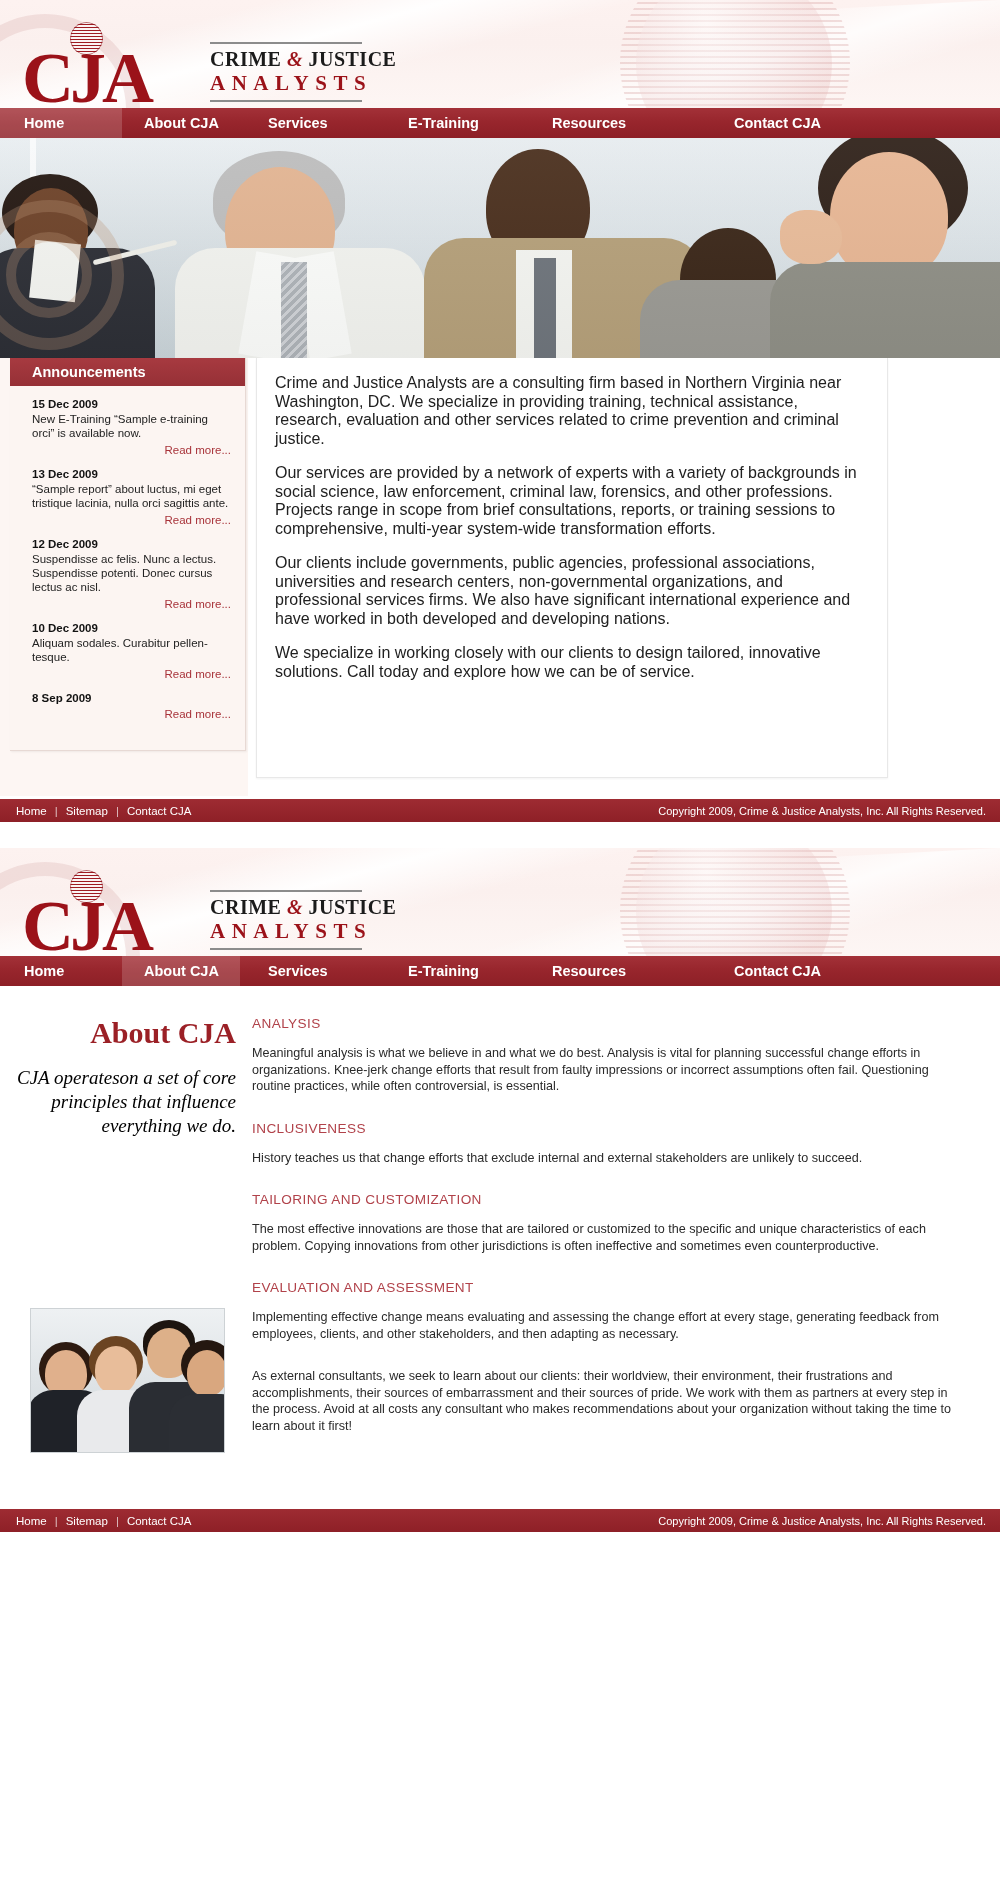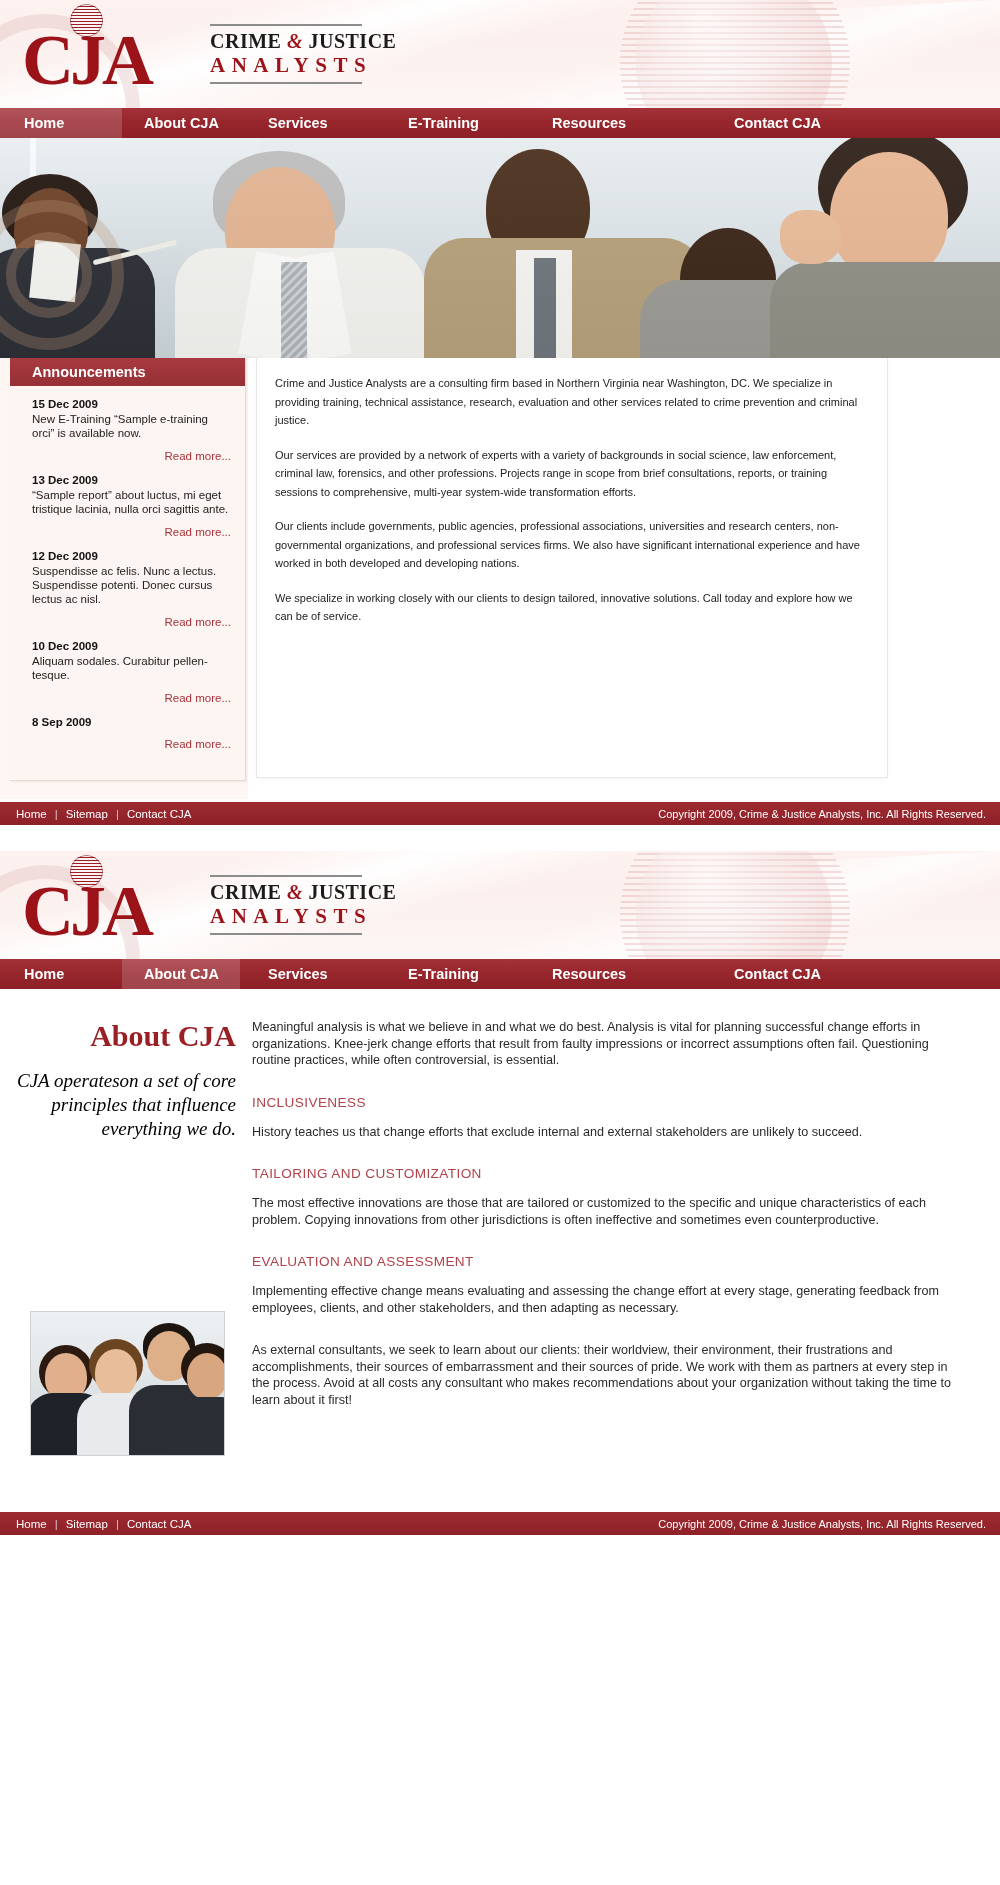--- a/index.html
+++ b/index.html
@@ -44,21 +44,21 @@
     width: 196px; height: 196px; border-radius: 50%;
     background: radial-gradient(circle at 36% 30%, rgba(255,255,255,.55), rgba(226,176,176,.25) 70%);
   }
   .brand-header .ring-left {
     position: absolute; left: -50px; bottom: -96px;
     width: 190px; height: 190px; border-radius: 50%;
     border: 14px solid rgba(205,150,150,.22);
   }
 
   .logo-wrap {
-    position: absolute; left: 22px; top: 6px;
+    position: absolute; left: 22px; top: 24px;
     display: flex; align-items: flex-end; gap: 16px;
   }
   .logo-cja-block { position: relative; }
   .logo-globe {
     position: absolute; left: 48px; top: -2px;
     width: 33px; height: 33px; border-radius: 50%;
     background:
       repeating-linear-gradient(0deg, #9e1b22 0 1px, rgba(255,255,255,.95) 1px 3px),
       #a8242b;
     box-shadow: inset 0 0 0 1px rgba(140,20,26,.6);
@@ -203,40 +203,40 @@
     background: linear-gradient(180deg,#a73a40, #963036);
     color: #fff; font-weight: bold; font-size: 14.5px;
     display: flex; align-items: center; padding-left: 22px;
   }
   .ann-list { padding: 12px 14px 0 22px; }
   .ann { margin-bottom: 12px; }
   .ann-date { font-size: 11.5px; font-weight: bold; color: #121212; margin-bottom: 2px; }
   .ann-text { font-size: 11.5px; color: #222; line-height: 14px; }
   .ann-more {
     font-size: 11.5px; color: #a8333a; text-align: right;
-    margin-top: 10px; cursor: pointer;
+    margin-top: 4px; cursor: pointer;
   }
 
   .content {
     flex: 1;
     margin-left: 10px; margin-right: 12px;
     background: #ffffff;
     border: 1px solid #e8e8e8;
     border-top: none;
     padding: 16px 24px 40px 18px;
     min-height: 420px;
     box-shadow: 0 1px 2px rgba(0,0,0,.05);
   }
   .content-h1 {
     font-family: "Liberation Serif", serif;
     font-size: 25px; font-weight: bold; color: #9b2026;
     margin: 4px 0 22px 0;
   }
   .content p {
-    font-size: 11px; line-height: 18.5px; color: #212121;
+    font-size: 16px; line-height: 18.5px; color: #212121;
     margin-bottom: 16px;
   }
 
   
   .footer {
     height: 26px; width: 1000px;
     background: linear-gradient(180deg,#9e2b32, #8e2027);
     display: flex; align-items: center; justify-content: space-between;
     padding: 0 14px 0 16px;
     color: #fff; font-size: 11.5px;
@@ -536,20 +536,21 @@
           <div class="ap-p ap4">
             <div class="hair"></div>
             <div class="h"></div>
             <div class="b"></div>
           </div>
         </div>
       </div>
 
       <div class="about-right">
 
+        <div class="sect-h">ANALYSIS</div>
         <p>Meaningful analysis is what we believe in and what we do best. Analysis is vital for planning successful change efforts in organizations. Knee-jerk change efforts that result from faulty impressions or incorrect assumptions often fail. Questioning routine practices, while often controversial, is essential.</p>
 
         <div class="sect-h">INCLUSIVENESS</div>
         <p>History teaches us that change efforts that exclude internal and external stakeholders are unlikely to succeed.</p>
 
         <div class="sect-h">TAILORING AND CUSTOMIZATION</div>
         <p>The most effective innovations are those that are tailored or customized to the specific and unique characteristics of each problem. Copying innovations from other jurisdictions is often ineffective and sometimes even counterproductive.</p>
 
         <div class="sect-h">EVALUATION AND ASSESSMENT</div>
         <p>Implementing effective change means evaluating and assessing the change effort at every stage, generating feedback from employees, clients, and other stakeholders, and then adapting as necessary.</p>

